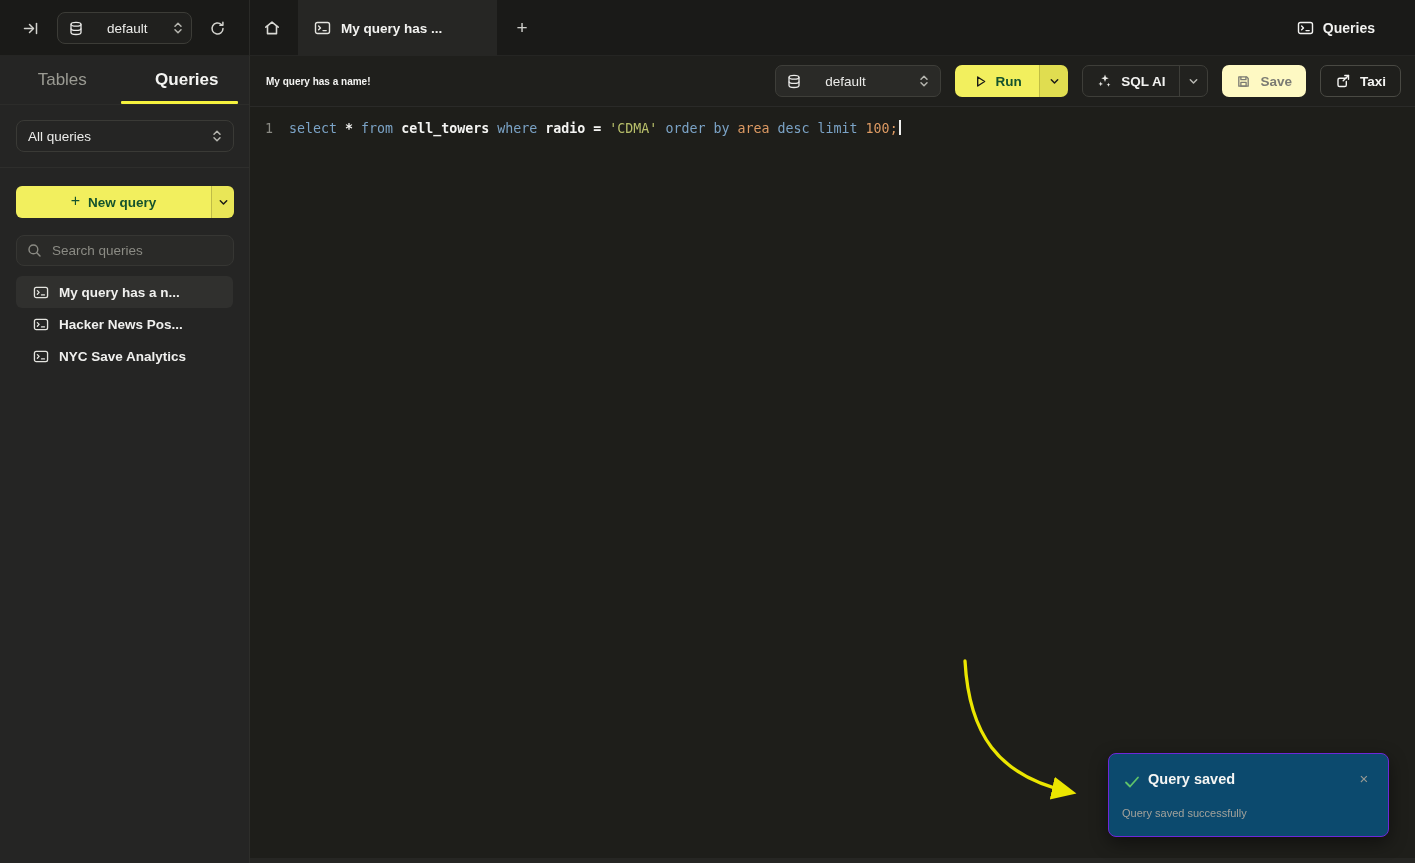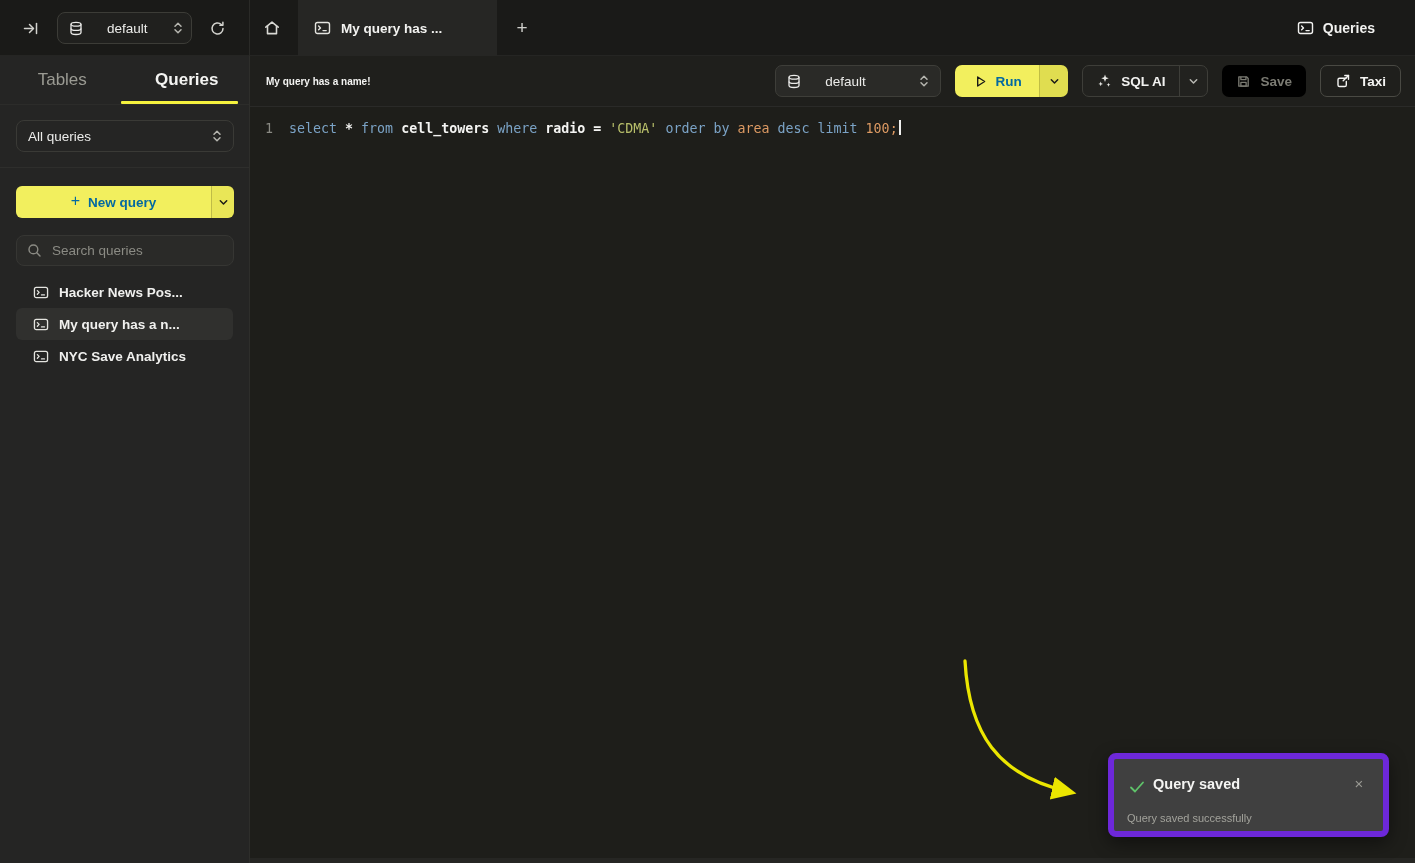--- a/index.html
+++ b/index.html
@@ -47,21 +47,21 @@
   .sidebar-tab.inactive { color:#9b9b93; font-weight:400; }
   .sidebar-tab.active { color:#f4f4f2; font-weight:600; }
   .sidebar-tab-underline { position:absolute; left:121px; bottom:0; width:117px; height:3px;
                            background:#f5f23e; border-radius:1px; }
   .sidebar-body { padding:15px 16px 0 16px; }
   .filter-select { width:218px; background:#252524; border-color:#3a3a36; }
   .sidebar-divider { height:1px; background:#2e2e2c; margin:15px -16px 0 -16px; }
   .split-btn { display:flex; height:32px; border-radius:6px; overflow:hidden; cursor:pointer; }
   .new-query-btn { margin-top:18px; width:218px; }
   .split-btn .main-part { flex:1; display:flex; align-items:center; justify-content:center; gap:8px;
-                          background:#f2ef5e; color:#0369a1; font-weight:600; }
+                          background:#f2ef5e; color:#14532d; font-weight:600; }
   .split-btn .plus-glyph { font-size:16px; font-weight:400; margin-top:-2px; }
   .split-btn .chev-part { width:23px; display:flex; align-items:center; justify-content:center;
                           background:#e9e657; border-left:1px solid rgba(0,0,0,0.18); color:#1a1a17; }
   .search-box { margin-top:17px; width:218px; height:31px; display:flex; align-items:center; gap:8px;
                 padding:0 10px; background:#2a2a28; border:1px solid #363633; border-radius:8px; }
   .search-box svg { color:#8b8b84; flex:0 0 auto; }
   .search-box input { flex:1; min-width:0; background:transparent; border:0; outline:0;
                       color:#e8e8e4; font:13.5px "Liberation Sans", sans-serif; }
   .search-box input::placeholder { color:#8b8b84; }
   .query-list { margin-top:10px; display:flex; flex-direction:column; }
@@ -78,42 +78,42 @@
   .toolbar { margin-left:auto; display:flex; align-items:center; gap:14px; }
   .toolbar-db-select { width:166px; background:#2a2a27; border-color:#3e3e39; border-radius:7px; }
   .run-btn { width:113px; border-radius:7px; }
   .run-btn .main-part { background:#f2ef5e; }
   .run-btn .chev-part { width:29px; background:#e0dd50; border-left:1px solid rgba(0,0,0,0.14); }
   .sqlai-btn { border:1px solid #3e3e39; border-radius:7px; background:#22221f; }
   .sqlai-btn .main-part { background:transparent; color:#f2f2f0; padding:0 14px; }
   .sqlai-btn .chev-part { width:28px; background:transparent; border-left:1px solid #3e3e39; color:#b9b9b3; }
   .btn { height:32px; display:flex; align-items:center; justify-content:center; gap:9px;
          padding:0 14px; border-radius:7px; font-weight:600; cursor:pointer; white-space:nowrap; }
-  .save-btn { background:#000000; color:#7b7b73; cursor:default;justify-content:flex-end; }
+  .save-btn { background:#fef9c3; color:#7b7b73; cursor:default;justify-content:flex-end; }
   .share-btn { border:1px solid #494943; color:#f4f4f2; background:transparent; }
 
   
   .editor { position:absolute; left:0; top:52px; right:0; bottom:5px; background:#1e1e1a; }
   .code-line { display:flex; padding-top:11px;
                font-family:"DejaVu Sans Mono", monospace; font-size:13.3px; line-height:20px; }
   .gutter { width:23px; text-align:right; color:#8a8a83; flex:0 0 auto; }
   .code { margin-left:16px; white-space:pre; }
   .tok-kw  { color:#7ba3c6; }
   .tok-id  { color:#f4f4f2; font-weight:bold; }
   .tok-op  { color:#f4f4f2; font-weight:bold; }
   .tok-str { color:#b8bf6a; }
   .tok-lit { color:#dd9a63; }
   .tok-pl  { color:#e8e8e4; }
   .caret { display:inline-block; width:2px; height:15px; background:#f0f0ee;
            vertical-align:-2px; margin-left:1px; }
   .editor-bottom-strip { position:absolute; left:250px; bottom:0; width:1165px; height:5px; background:#262623; }
 
   
   .toast { position:absolute; left:1108px; top:753px; width:281px; height:84px;
-           background:#404040; border:6px solid #6d28d9; border-radius:8px;
+           background:#0c4a6e; border:1px solid #6d28d9; border-radius:8px;
            box-shadow:0 6px 18px rgba(0,0,0,0.45); }
   .toast-check { position:absolute; left:15px; top:21px; color:#5fc36a; }
   .toast-title { position:absolute; left:39px; top:17px; font-size:14.5px; font-weight:700; color:#f5f5f3; }
   .toast-close { position:absolute; right:14px; top:14px; width:20px; height:20px;
                  display:flex; align-items:center; justify-content:center;
                  color:#9a9a93; font-size:15px; cursor:pointer; }
   .toast-msg { position:absolute; left:13px; top:53px; font-size:11px; color:#a2a29b; }
 
   
   .annotation { position:absolute; left:0; top:0; width:1415px; height:863px; pointer-events:none; }
@@ -236,39 +236,39 @@
         <span>
           <svg width="15" height="15" viewBox="0 0 15 15" fill="none" stroke="currentColor" stroke-width="1.4" stroke-linecap="round">
             <circle cx="6.4" cy="6.4" r="4.4"></circle>
               <path d="M9.8 9.8l3.2 3.2"></path>
           </svg>
         </span>
         <input type="text" placeholder="Search queries" style="">
       </div>
 
       <div class="query-list">
+        <div class="query-item selected">
+          <span class="tab-icon">
+            <svg width="16" height="15" viewBox="0 0 17 16" fill="none" stroke="currentColor" stroke-width="1.4" stroke-linecap="round" stroke-linejoin="round">
+              <rect x="1.5" y="2.5" width="14" height="11" rx="2"></rect>
+              <path d="M4.6 6l1.9 1.9-1.9 1.9"></path>
+                <path d="M9 10.6h3.2"></path>
+            </svg>
+          </span>
+          <span class="q-label">My query has a n...</span>
+        </div>
         <div class="query-item">
           <span class="tab-icon">
             <svg width="16" height="15" viewBox="0 0 17 16" fill="none" stroke="currentColor" stroke-width="1.4" stroke-linecap="round" stroke-linejoin="round">
               <rect x="1.5" y="2.5" width="14" height="11" rx="2"></rect>
               <path d="M4.6 6l1.9 1.9-1.9 1.9"></path>
                 <path d="M9 10.6h3.2"></path>
             </svg>
           </span>
           <span class="q-label">Hacker News Pos...</span>
-        </div>
-        <div class="query-item selected">
-          <span class="tab-icon">
-            <svg width="16" height="15" viewBox="0 0 17 16" fill="none" stroke="currentColor" stroke-width="1.4" stroke-linecap="round" stroke-linejoin="round">
-              <rect x="1.5" y="2.5" width="14" height="11" rx="2"></rect>
-              <path d="M4.6 6l1.9 1.9-1.9 1.9"></path>
-                <path d="M9 10.6h3.2"></path>
-            </svg>
-          </span>
-          <span class="q-label">My query has a n...</span>
         </div>
         <div class="query-item">
           <span class="tab-icon">
             <svg width="16" height="15" viewBox="0 0 17 16" fill="none" stroke="currentColor" stroke-width="1.4" stroke-linecap="round" stroke-linejoin="round">
               <rect x="1.5" y="2.5" width="14" height="11" rx="2"></rect>
               <path d="M4.6 6l1.9 1.9-1.9 1.9"></path>
                 <path d="M9 10.6h3.2"></path>
             </svg>
           </span>
           <span class="q-label">NYC Save Analytics</span>

